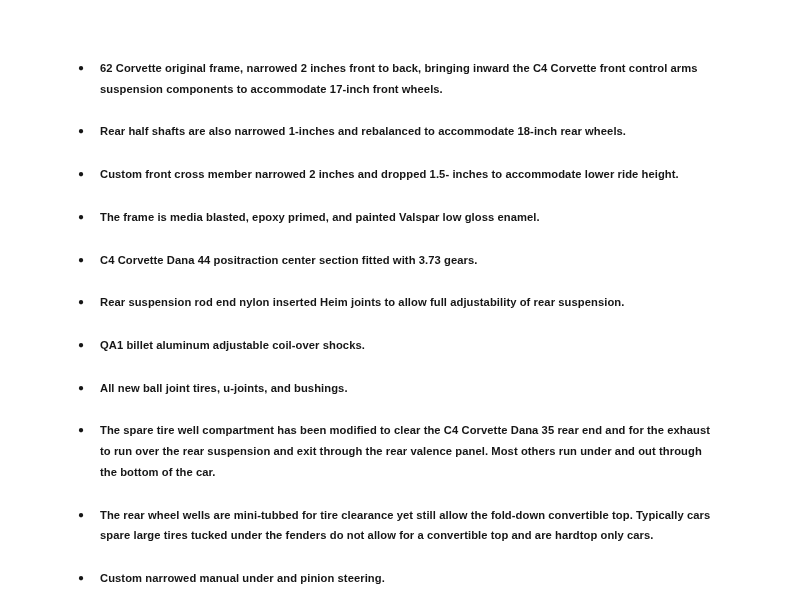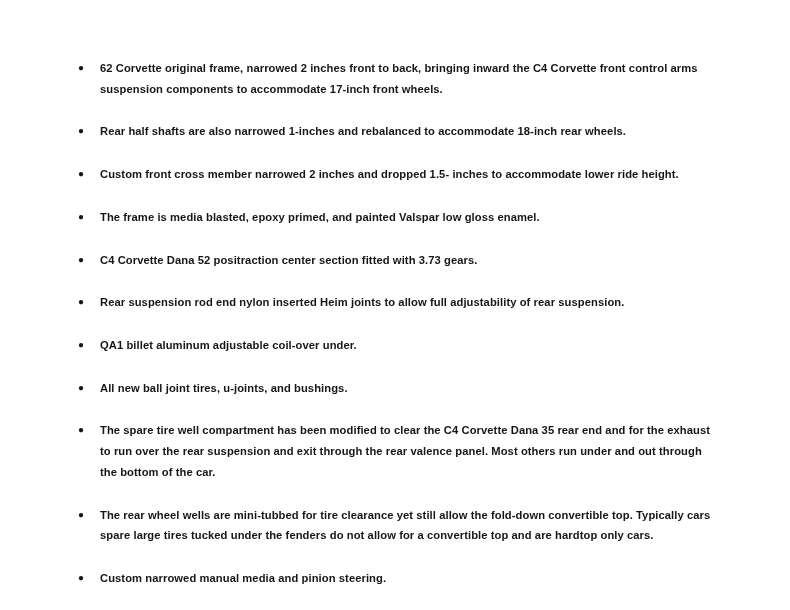--- a/index.html
+++ b/index.html
@@ -69,40 +69,40 @@
     <li class="bullet-item">
       <span class="bullet-marker">●</span>
       <span class="bullet-text">Custom front cross member narrowed 2 inches and dropped 1.5- inches to accommodate lower ride height.</span>
     </li>
     <li class="bullet-item">
       <span class="bullet-marker">●</span>
       <span class="bullet-text">The frame is media blasted, epoxy primed, and painted Valspar low gloss enamel.</span>
     </li>
     <li class="bullet-item">
       <span class="bullet-marker">●</span>
-      <span class="bullet-text">C4 Corvette Dana 52 positraction center section fitted with 3.73 gears.</span>
+      <span class="bullet-text">C4 Corvette Dana 44 positraction center section fitted with 3.73 gears.</span>
     </li>
     <li class="bullet-item">
       <span class="bullet-marker">●</span>
       <span class="bullet-text">Rear suspension rod end nylon inserted Heim joints to allow full adjustability of rear suspension.</span>
     </li>
     <li class="bullet-item">
       <span class="bullet-marker">●</span>
-      <span class="bullet-text">QA1 billet aluminum adjustable coil-over under.</span>
+      <span class="bullet-text">QA1 billet aluminum adjustable coil-over shocks.</span>
     </li>
     <li class="bullet-item">
       <span class="bullet-marker">●</span>
       <span class="bullet-text">All new ball joint tires, u-joints, and bushings.</span>
     </li>
     <li class="bullet-item">
       <span class="bullet-marker">●</span>
       <span class="bullet-text">The spare tire well compartment has been modified to clear the C4 Corvette Dana 35 rear end and for the exhaust to run over the rear suspension and exit through the rear valence panel. Most others run under and out through the bottom of the car.</span>
     </li>
     <li class="bullet-item">
       <span class="bullet-marker">●</span>
       <span class="bullet-text">The rear wheel wells are mini-tubbed for tire clearance yet still allow the fold-down convertible top. Typically cars spare large tires tucked under the fenders do not allow for a convertible top and are hardtop only cars.</span>
     </li>
     <li class="bullet-item">
       <span class="bullet-marker">●</span>
-      <span class="bullet-text">Custom narrowed manual media and pinion steering.</span>
+      <span class="bullet-text">Custom narrowed manual under and pinion steering.</span>
     </li>
   </ul>
 </div>
 
 </body></html>

